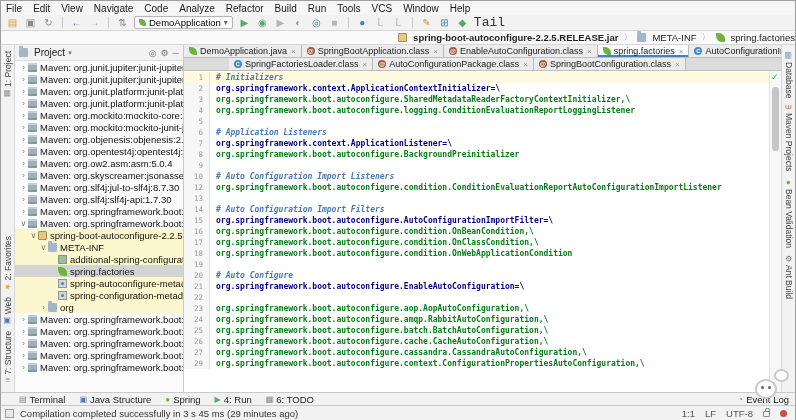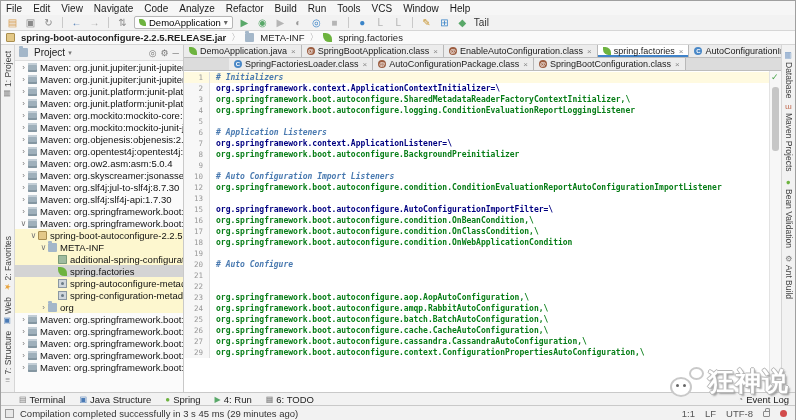--- a/index.html
+++ b/index.html
@@ -10,24 +10,24 @@
   #menubar { position:absolute; top:0; left:0; right:0; height:14px; background:#f6f6f6; display:flex; align-items:center; padding-left:5px; gap:11px; font-size:10px; color:#1a1a1a; }
   .menu-item { cursor:default; white-space:nowrap; }
 
   
   #toolbar { position:absolute; top:14px; left:0; right:0; height:16px; background:#f2f2f2; border-bottom:1px solid #d6d6d6; display:flex; align-items:center; padding-left:5px; gap:5px; }
   .tb-ico { font-size:10px; line-height:14px; width:13px; text-align:center; cursor:pointer; }
   .tb-sep { width:1px; height:11px; background:#c9c9c9; margin:0 2px; }
   .runconfig { display:flex; align-items:center; gap:3px; border:1px solid #b6b6b6; background:#fdfdfd; border-radius:2px; height:13px; padding:0 4px; font-size:9.5px; cursor:pointer; }
   .runconfig .leaf { width:7px; height:7px; background:#6db33f; border-radius:0 70% 0 70%; }
   .runconfig .caret { font-size:8px; color:#666; }
-  .tb-label { font-size:10px; color:#333; cursor:pointer; }
-
-  
-  #breadcrumb { position:absolute; top:30px; left:0; right:0; height:14px; background:#fafafa; border-bottom:1px solid #d6d6d6; display:flex; align-items:center; padding-left:5px; font-size:9.5px; color:#222; }
+  .tb-label { font-size:13px; color:#333; cursor:pointer;font-family:Liberation Mono, monospace; }
+
+  
+  #breadcrumb { position:absolute; top:30px; left:0; right:0; height:14px; background:#fafafa; border-bottom:1px solid #d6d6d6; display:flex; align-items:center; padding-left:5px; font-size:9.5px; color:#222;justify-content:flex-end; }
   .bc-item { display:flex; align-items:center; gap:3px; cursor:pointer; white-space:nowrap; }
   .bc-item.first { font-weight:bold; }
   .bc-sep { color:#9a9a9a; margin:0 5px; font-size:9px; }
 
   
   #main { position:absolute; top:44px; left:0; right:0; height:347px; display:flex; }
 
   
   .stripe { width:14px; background:#f2f2f2; position:relative; flex:none; }
   #left-stripe { border-right:1px solid #d6d6d6; }
@@ -409,27 +409,28 @@
             <div class="cl"><span class="num">3</span><span class="txt value">org.springframework.boot.autoconfigure.SharedMetadataReaderFactoryContextInitializer,\</span></div>
             <div class="cl"><span class="num">4</span><span class="txt value">org.springframework.boot.autoconfigure.logging.ConditionEvaluationReportLoggingListener</span></div>
             <div class="cl"><span class="num">5</span><span class="txt blank"></span></div>
             <div class="cl"><span class="num">6</span><span class="txt comment"># Application Listeners</span></div>
             <div class="cl"><span class="num">7</span><span class="txt key">org.springframework.context.ApplicationListener=\</span></div>
             <div class="cl"><span class="num">8</span><span class="txt value">org.springframework.boot.autoconfigure.BackgroundPreinitializer</span></div>
             <div class="cl"><span class="num">9</span><span class="txt blank"></span></div>
             <div class="cl"><span class="num">10</span><span class="txt comment"># Auto Configuration Import Listeners</span></div>
             <div class="cl"><span class="num">12</span><span class="txt value">org.springframework.boot.autoconfigure.condition.ConditionEvaluationReportAutoConfigurationImportListener</span></div>
             <div class="cl"><span class="num">13</span><span class="txt blank"></span></div>
+            <div class="cl"><span class="num">14</span><span class="txt comment"># Auto Configuration Import Filters</span></div>
             <div class="cl"><span class="num">15</span><span class="txt key">org.springframework.boot.autoconfigure.AutoConfigurationImportFilter=\</span></div>
             <div class="cl"><span class="num">16</span><span class="txt value">org.springframework.boot.autoconfigure.condition.OnBeanCondition,\</span></div>
             <div class="cl"><span class="num">17</span><span class="txt value">org.springframework.boot.autoconfigure.condition.OnClassCondition,\</span></div>
             <div class="cl"><span class="num">18</span><span class="txt value">org.springframework.boot.autoconfigure.condition.OnWebApplicationCondition</span></div>
             <div class="cl"><span class="num">19</span><span class="txt blank"></span></div>
             <div class="cl"><span class="num">20</span><span class="txt comment"># Auto Configure</span></div>
-            <div class="cl"><span class="num">21</span></div>
+            <div class="cl"><span class="num">21</span><span class="txt key">org.springframework.boot.autoconfigure.EnableAutoConfiguration=\</span></div>
             <div class="cl"><span class="num">22</span></div>
             <div class="cl"><span class="num">23</span><span class="txt value">org.springframework.boot.autoconfigure.aop.AopAutoConfiguration,\</span></div>
             <div class="cl"><span class="num">24</span><span class="txt value">org.springframework.boot.autoconfigure.amqp.RabbitAutoConfiguration,\</span></div>
             <div class="cl"><span class="num">25</span><span class="txt value">org.springframework.boot.autoconfigure.batch.BatchAutoConfiguration,\</span></div>
             <div class="cl"><span class="num">26</span><span class="txt value">org.springframework.boot.autoconfigure.cache.CacheAutoConfiguration,\</span></div>
             <div class="cl"><span class="num">27</span><span class="txt value">org.springframework.boot.autoconfigure.cassandra.CassandraAutoConfiguration,\</span></div>
             <div class="cl"><span class="num">29</span><span class="txt value">org.springframework.boot.autoconfigure.context.ConfigurationPropertiesAutoConfiguration,\</span></div>
           </div>
         <div id="edit-scroll">
           <div id="inspect-ok">✓</div>
@@ -501,16 +502,15 @@
     </span>
   </div>
 
   <div id="watermark">
     <span id="wm-logo">
       <span class="c1"></span>
         <span class="c2"></span>
         <span class="e1"></span>
         <span class="e2"></span>
     </span>
-    <span id="wm-text">狂神说</span>
   </div>
 
 </div>
 
 </body></html>

